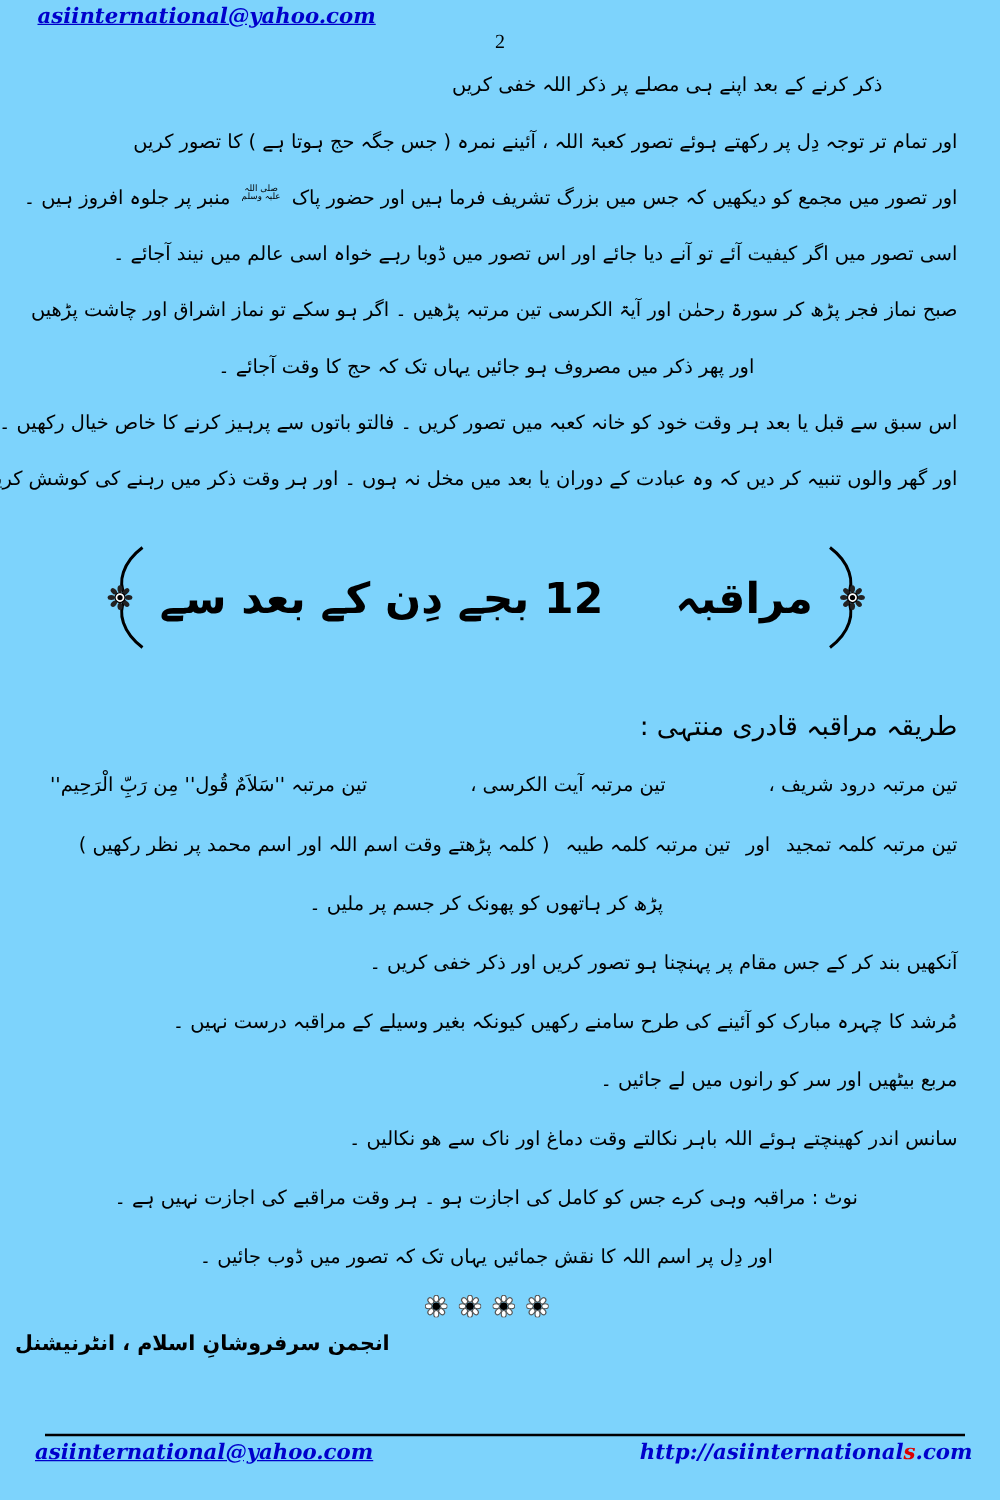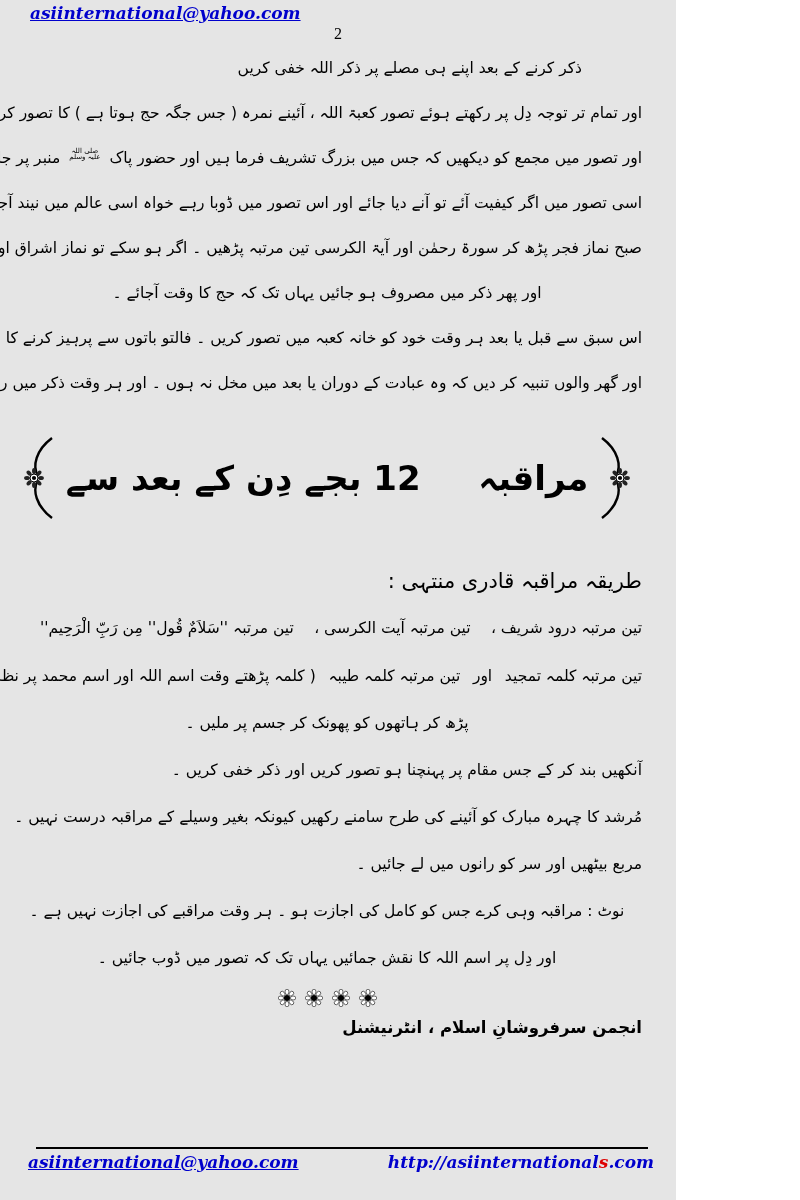--- a/index.html
+++ b/index.html
@@ -1,16 +1,16 @@
 <!DOCTYPE html>
 <html lang="ur"><head>
 <meta charset="utf-8">
 <style>
   html,body{margin:0;padding:0;background:#fff;}
-  .page{position:relative;width:676px;height:1200px;background:#e5e5e5;overflow:hidden;
+  .page{position:relative;width:800px;height:1200px;background:#7dd3fc;overflow:hidden;
         font-family:"DejaVu Sans",sans-serif;color:#000;}
   
   .top-email{position:absolute;top:3px;left:30px;font-family:"DejaVu Serif",serif;
              font-style:italic;font-weight:bold;font-size:17px;color:#0000cc;
              text-decoration:underline;cursor:pointer;}
   .page-num{position:absolute;top:25px;left:0;right:0;text-align:center;
             font-family:"Liberation Serif",serif;font-size:16px;}
   
   .content{position:absolute;top:46px;left:12px;right:34px;direction:rtl;}
   .bl{font-size:15.5px;height:45px;line-height:45px;white-space:nowrap;}
@@ -27,21 +27,21 @@
   .heading-text{font-size:34px;font-weight:bold;white-space:nowrap;}
   .orn{flex:0 0 auto;}
   
   .method-title{font-size:21px;height:46px;line-height:46px;text-align:right;font-weight:400;}
   .method-row{display:flex;justify-content:space-between;align-items:center;height:48px;
               padding-left:28px;font-size:15.5px;white-space:nowrap;}
   .h48{height:48px;line-height:48px;}
   .h47{height:47px;line-height:47px;}
   
   .flowers-row{height:24px;margin-top:4px;display:flex;justify-content:center;gap:9px;align-items:center;}
-  .org-line{margin-top:8px;text-align:right;font-weight:bold;font-size:16.5px;direction:rtl;}
+  .org-line{margin-top:8px;text-align:left;font-weight:bold;font-size:16.5px;direction:rtl;}
   
   .footer-rule{position:absolute;top:1147px;left:36px;right:28px;border-top:2px solid #000;}
   .footer-email{position:absolute;top:1152px;left:28px;font-family:"DejaVu Serif",serif;
                 font-style:italic;font-weight:bold;font-size:17px;color:#0000cc;
                 text-decoration:underline;cursor:pointer;}
   .footer-url{position:absolute;top:1152px;right:22px;direction:ltr;
               font-family:"DejaVu Serif",serif;font-style:italic;font-weight:bold;
               font-size:17px;color:#0000cc;cursor:pointer;}
   .footer-url .red{color:#dd0000;}
 </style>
@@ -120,20 +120,21 @@
       <span>تین مرتبہ درود شریف ،</span>
       <span>تین مرتبہ آیت الکرسی ،</span>
       <span>تین مرتبہ ''سَلاَمٌ قُول'' مِن رَبِّ الْرَحِیم''</span>
     </div>
 
     <div class="bl h48 al-right">تین مرتبہ کلمہ تمجید  اور  تین مرتبہ کلمہ طیبہ  ( کلمہ پڑھتے وقت اسم اللہ اور اسم محمد پر نظر رکھیں )</div>
     <div class="bl h47 al-center">پڑھ کر ہاتھوں کو پھونک کر جسم پر ملیں ۔</div>
     <div class="bl h47 al-left">آنکھیں بند کر کے جس مقام پر پہنچنا ہو تصور کریں اور ذکر خفی کریں ۔</div>
     <div class="bl h47 al-right">مُرشد کا چہرہ مبارک کو آئینے کی طرح سامنے رکھیں کیونکہ بغیر وسیلے کے مراقبہ درست نہیں ۔</div>
     <div class="bl h47 al-left">مربع بیٹھیں اور سر کو رانوں میں لے جائیں ۔</div>
+    <div class="bl h47 al-left">سانس اندر کھینچتے ہوئے اللہ باہر نکالتے وقت دماغ اور ناک سے ھو نکالیں ۔</div>
     <div class="bl h47 al-center">نوٹ : مراقبہ وہی کرے جس کو کامل کی اجازت ہو ۔ ہر وقت مراقبے کی اجازت نہیں ہے ۔</div>
     <div class="bl h47 al-center">اور دِل پر اسم اللہ کا نقش جمائیں یہاں تک کہ تصور میں ڈوب جائیں ۔</div>
 
     <div class="flowers-row">
       <svg width="18" height="18" viewBox="0 0 20 20">
           <g fill="#fff" stroke="#555" stroke-width="1">
             <ellipse cx="10" cy="3.2" rx="2.2" ry="3"></ellipse>
             <ellipse cx="10" cy="16.8" rx="2.2" ry="3"></ellipse>
             <ellipse cx="3.2" cy="10" rx="3" ry="2.2"></ellipse>
             <ellipse cx="16.8" cy="10" rx="3" ry="2.2"></ellipse>

